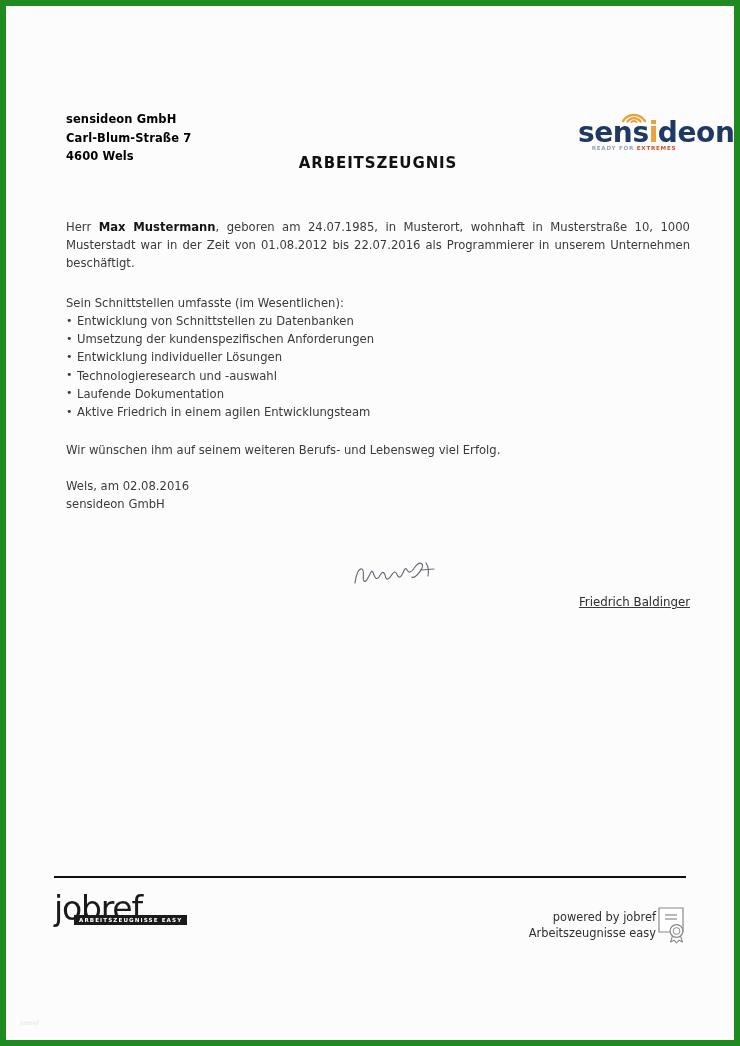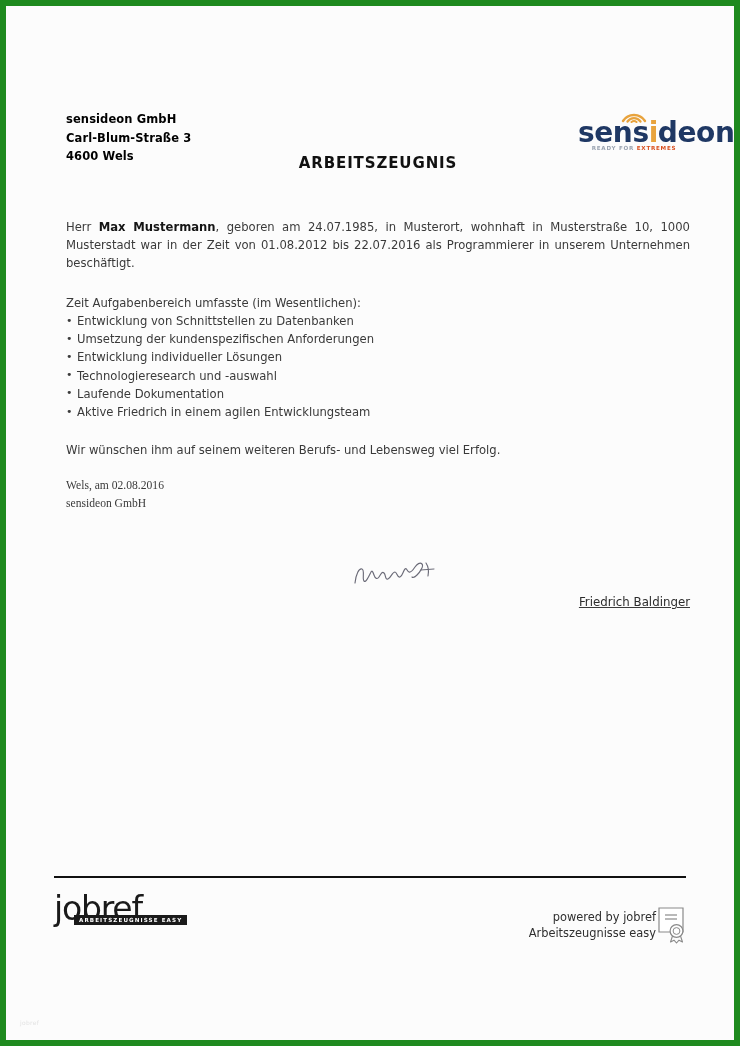--- a/index.html
+++ b/index.html
@@ -134,21 +134,21 @@
     color: #3a3a3a;
   }
   ul.tasks li .bullet {
     position: absolute;
     left: 0;
     top: -0.5px;
     font-size: 11px;
     color: #3a3a3a;
   }
 
-  .closing-block { line-height: 18px; font-family: Liberation Serif, serif; }
+  .closing-block { line-height: 18px; }
 
   
   .sig-area {
     margin-top: 42px;
     text-align: right;
     padding-left: 40px;
     text-decoration: underline;
   }
   .sig-mark {
     height: 34px;
@@ -233,21 +233,21 @@
 <body>
 
 <div class="page-frame">
   <div class="page-sheet">
 
     <div class="doc">
 
       <div class="header">
         <div class="sender">
           <div>sensideon GmbH</div>
-          <div>Carl-Blum-Straße 3</div>
+          <div>Carl-Blum-Straße 7</div>
           <div>4600 Wels</div>
         </div>
 
         <div class="logo-block">
           <div class="logo-arc">
             <svg width="26" height="15" viewBox="0 0 26 15">
               <path d="M2,13 A13,13 0 0,1 24,13" fill="none" stroke="#e8a33d" stroke-width="2.4" stroke-linecap="round"></path>
               <path d="M6.5,13.5 A8,8 0 0,1 19.5,13.5" fill="none" stroke="#e8a33d" stroke-width="2.2" stroke-linecap="round"></path>
               <path d="M10.5,14 A4,4 0 0,1 15.5,14" fill="none" stroke="#e8a33d" stroke-width="2" stroke-linecap="round"></path>
             </svg>
@@ -258,21 +258,21 @@
       </div>
 
       <div class="doc-title">ARBEITSZEUGNIS</div>
 
       <div class="body-area">
 
         <p class="para-justified"><span>Herr </span><b>Max Mustermann</b><span>, geboren am 24.07.1985, in Musterort, wohnhaft in Musterstraße 10, 1000 Musterstadt war in der Zeit von 01.08.2012 bis 22.07.2016 als Programmierer in unserem Unternehmen beschäftigt.</span></p>
 
         <div class="gap-22"></div>
 
-        <p class="para">Zeit Aufgabenbereich umfasste (im Wesentlichen):</p>
+        <p class="para">Sein Schnittstellen umfasste (im Wesentlichen):</p>
 
         <ul class="tasks">
           <li><span class="bullet">•</span><span>Entwicklung von Schnittstellen zu Datenbanken</span></li>
           <li><span class="bullet">•</span><span>Umsetzung der kundenspezifischen Anforderungen</span></li>
           <li><span class="bullet">•</span><span>Entwicklung individueller Lösungen</span></li>
           <li><span class="bullet">•</span><span>Technologieresearch und -auswahl</span></li>
           <li><span class="bullet">•</span><span>Laufende Dokumentation</span></li>
           <li><span class="bullet">•</span><span>Aktive Friedrich in einem agilen Entwicklungsteam</span></li>
         </ul>
 

